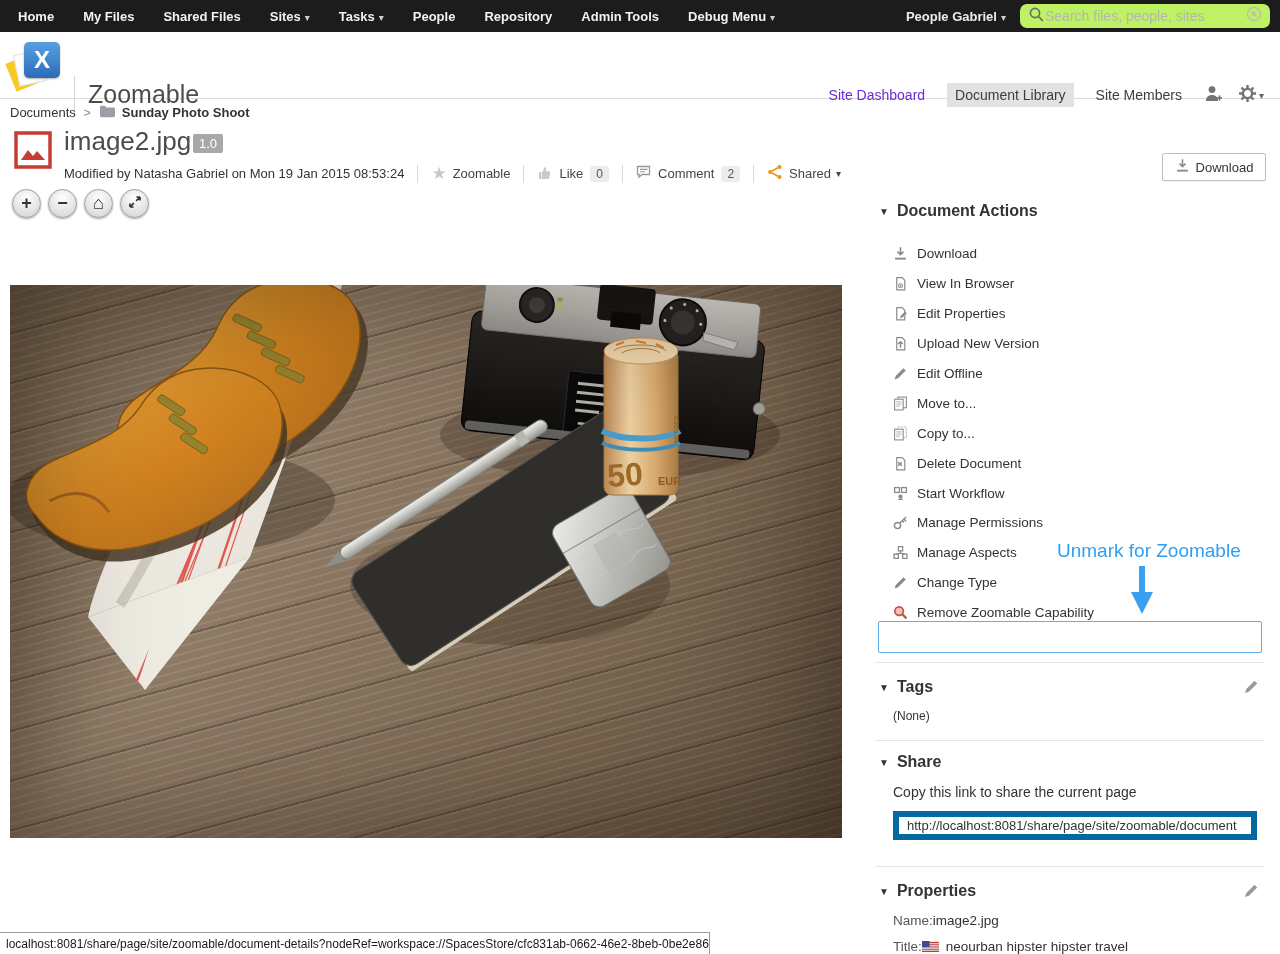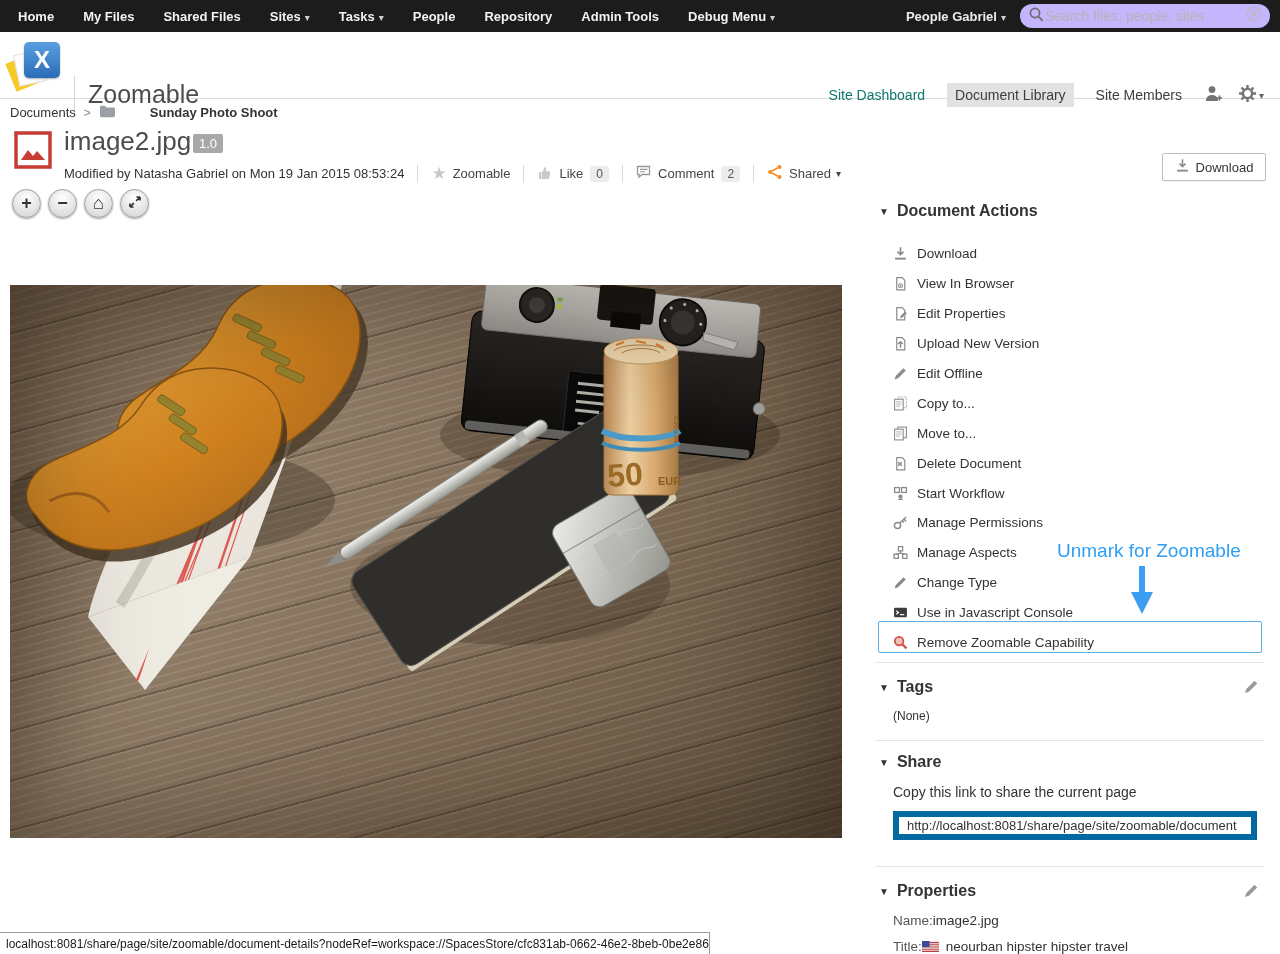--- a/index.html
+++ b/index.html
@@ -6,21 +6,21 @@
   body { font-family:"Liberation Sans","DejaVu Sans",sans-serif; background:#fff; }
   .page { position:relative; width:1280px; height:954px; overflow:hidden; background:#fff; }
 
   
   .topbar { position:absolute; left:0; top:0; width:1280px; height:32px; background:#1c1c1c;
             display:flex; align-items:center; padding-left:18px; }
   .topbar .navitem { color:#f2f2f2; font-size:13px; font-weight:700; margin-right:29px;
                      white-space:nowrap; cursor:pointer; }
   .topbar .caret { color:#cfcfcf; font-size:10px; margin-left:4px; }
   .user-menu { margin-left:auto; color:#ececec; font-size:13px; font-weight:700; margin-right:14px; white-space:nowrap; cursor:pointer;}
-  .searchpill { width:250px; height:24px; background:#c4b5fd; border-radius:12px; margin-right:10px;
+  .searchpill { width:250px; height:24px; background:#bef264; border-radius:7px; margin-right:10px;
                 display:flex; align-items:center; padding:0 8px; }
   .searchpill input { border:none; outline:none; flex:1; font-size:14px; color:#444; background:transparent;
                       font-family:"Liberation Sans",sans-serif; }
   .searchpill input::placeholder { color:#b5b5b5; }
 
   
   .siteheader { position:absolute; left:0; top:32px; width:1280px; height:67px; background:#fff;
                 border-bottom:1px solid #dcdcdc; }
   .logo { position:absolute; left:10px; top:8px; width:56px; height:52px; }
   .logo .sheet-y { position:absolute; left:0px; top:18px; width:26px; height:30px; background:#f5c926;
@@ -34,21 +34,21 @@
   .site-title { position:absolute; left:88px; top:48px; font-size:25px; color:#4c4c4c; }
   .sitenav { position:absolute; right:16px; top:51px; display:flex; align-items:center; }
   .sitenav .snitem { font-size:14px; color:#3d3d3d; margin-left:14px; padding:4px 8px; cursor:pointer; white-space:nowrap; }
   .sitenav .snitem-active { background:#e2e2e2; }
   .sitenav .icbtn { margin-left:14px; cursor:pointer; display:flex; align-items:center; }
   .sitenav .icbtn .caret { color:#666; font-size:10px; margin-left:2px; }
 
   
   .breadcrumb { position:absolute; left:10px; top:104px; display:flex; align-items:center; font-size:13px; color:#333; }
   .breadcrumb .bc-sep { color:#888; margin:0 8px; font-size:12px; }
-  .breadcrumb .bc-folder { display:flex; align-items:center; font-weight:700;gap:28px; }
+  .breadcrumb .bc-folder { display:flex; align-items:center; font-weight:700; }
   .breadcrumb .bc-folder span.txt { margin-left:6px; }
 
   
   .fileicon { position:absolute; left:14px; top:131px; }
   .doc-title { position:absolute; left:64px; top:126px; font-size:26px; color:#4c4c4c; }
   .ver-badge { position:absolute; left:193px; top:134px; background:#a8a8a8; color:#fff; font-size:13px;
                padding:2px 6px; border-radius:2px; }
   .modline { position:absolute; left:64px; top:163px; display:flex; align-items:center; font-size:13px; color:#333; }
   .modline .sep { width:1px; height:18px; background:#d9d9d9; margin:0 13px; }
   .modline .act { display:flex; align-items:center; cursor:pointer; color:#444; }
@@ -137,21 +137,21 @@
 
   <div class="siteheader">
     <div class="logo">
       <div class="sheet-y"></div>
       <div class="sheet-w"></div>
       <div class="xsq">X</div>
     </div>
     <div class="logo-divider"></div>
     <div class="site-title">Zoomable</div>
     <div class="sitenav">
-      <span class="snitem snitem- snitem-dashboard snitem" style="font-size:14px;color:#0f766e;margin-left:14px;padding:4px 8px;cursor:pointer;">Site Dashboard</span>
+      <span class="snitem snitem- snitem-dashboard snitem" style="font-size:14px;color:#6d28d9;margin-left:14px;padding:4px 8px;cursor:pointer;">Site Dashboard</span>
       <span class="snitem snitem-active" style="font-size:14px;color:#3d3d3d;margin-left:14px;padding:4px 8px;cursor:pointer;background:#e2e2e2;">Document Library</span>
       <span class="snitem" style="font-size:14px;color:#3d3d3d;margin-left:14px;padding:4px 8px;cursor:pointer;">Site Members</span>
       <span class="icbtn">
           <span><svg width="20" height="17" viewBox="0 0 20 17">
               <circle cx="8" cy="4.6" r="3.4" fill="#737373"></circle>
               <path d="M2 16c0-4 2.7-6 6-6s6 2 6 6z" fill="#737373"></path>
               <path d="M15.5 10.5v5M13 13h5" stroke="#737373" stroke-width="1.7"></path>
             </svg></span>
         </span>
       <span class="icbtn">
@@ -438,36 +438,36 @@
         <span class="act-ic">
           <svg width="15" height="15" viewBox="0 0 14 14">
             <path d="M1.5 12.5l1-3.2 7.3-7.3 2.2 2.2-7.3 7.3z" fill="#8a8a8a"></path>
           </svg>
         </span>
         <span class="act-lb">Edit Offline</span>
       </div>
     <div class="act-row">
         <span class="act-ic">
           <svg width="15" height="15" viewBox="0 0 14 14">
+            <rect x="4.5" y="1" width="8" height="10" fill="#fff" stroke="#8a8a8a"></rect>
+            <rect x="1.5" y="3" width="8" height="10" fill="#fff" stroke="#8a8a8a"></rect>
+            <path d="M3 5.5h5M3 7.5h5M3 9.5h3.5" stroke="#b0b0b0" stroke-width=".9"></path>
+          </svg>
+        </span>
+        <span class="act-lb">Move to...</span>
+      </div>
+    <div class="act-row">
+        <span class="act-ic">
+          <svg width="15" height="15" viewBox="0 0 14 14">
             <rect x="4.5" y="1" width="8" height="10" fill="#fff" stroke="#b5b5b5" stroke-dasharray="2 1"></rect>
             <rect x="1.5" y="3" width="8" height="10" fill="#fff" stroke="#8a8a8a"></rect>
             <path d="M3 5.5h5M3 7.5h5M3 9.5h3.5" stroke="#b0b0b0" stroke-width=".9"></path>
           </svg>
         </span>
         <span class="act-lb">Copy to...</span>
-      </div>
-    <div class="act-row">
-        <span class="act-ic">
-          <svg width="15" height="15" viewBox="0 0 14 14">
-            <rect x="4.5" y="1" width="8" height="10" fill="#fff" stroke="#8a8a8a"></rect>
-            <rect x="1.5" y="3" width="8" height="10" fill="#fff" stroke="#8a8a8a"></rect>
-            <path d="M3 5.5h5M3 7.5h5M3 9.5h3.5" stroke="#b0b0b0" stroke-width=".9"></path>
-          </svg>
-        </span>
-        <span class="act-lb">Move to...</span>
       </div>
     <div class="act-row">
         <span class="act-ic">
           <svg width="15" height="15" viewBox="0 0 14 14">
             <path d="M3.5 1.5h5l2.5 2.5v9h-7.5z" fill="#fff" stroke="#8a8a8a" stroke-width="1.1"></path>
             <path d="M4.8 5.8l3.4 3.4M8.2 5.8l-3.4 3.4" stroke="#8a8a8a" stroke-width="1.3"></path>
           </svg>
         </span>
         <span class="act-lb">Delete Document</span>
       </div>
@@ -504,30 +504,20 @@
         </span>
         <span class="act-lb">Manage Aspects</span>
       </div>
     <div class="act-row">
         <span class="act-ic">
           <svg width="15" height="15" viewBox="0 0 14 14">
             <path d="M1.5 12.5l1-3.2 7.3-7.3 2.2 2.2-7.3 7.3z" fill="#8a8a8a"></path>
           </svg>
         </span>
         <span class="act-lb">Change Type</span>
-      </div>
-    <div class="act-row">
-        <span class="act-ic">
-          <svg width="15" height="15" viewBox="0 0 14 14">
-            <rect x="1" y="2.5" width="12" height="9" rx="1" fill="#3d3d3d"></rect>
-            <path d="M3 5.3l2.2 1.7L3 8.7" stroke="#fff" stroke-width="1.1" fill="none"></path>
-            <path d="M6.5 9h4" stroke="#fff" stroke-width="1.1"></path>
-          </svg>
-        </span>
-        <span class="act-lb">Use in Javascript Console</span>
       </div>
     <div class="act-row">
         <span class="act-ic">
           <svg width="15" height="15" viewBox="0 0 14 14">
             <circle cx="5.7" cy="5.7" r="4" fill="#f3c0ba" stroke="#cf4f44" stroke-width="1.6"></circle>
             <path d="M8.7 8.7l3.8 3.8" stroke="#cf4f44" stroke-width="2.1"></path>
           </svg>
         </span>
         <span class="act-lb">Remove Zoomable Capability</span>
       </div>

